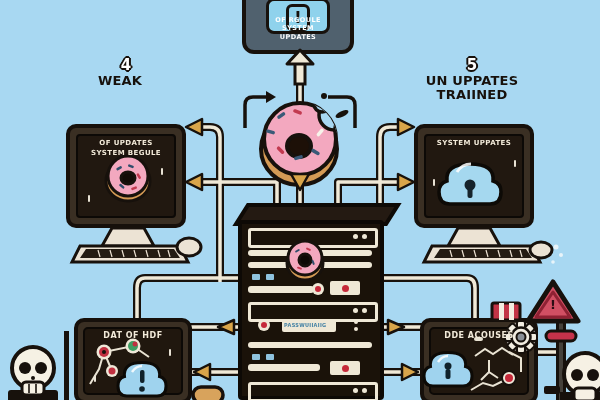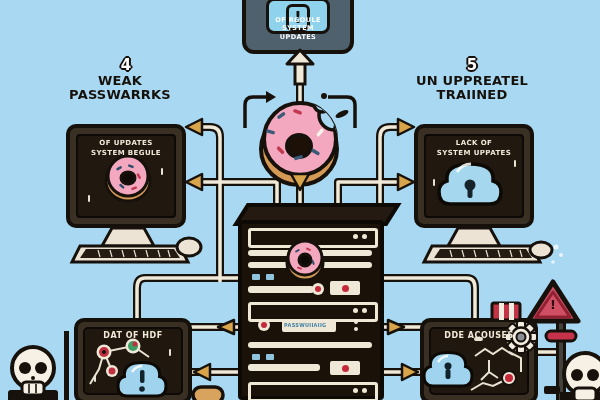--- a/index.html
+++ b/index.html
@@ -360,34 +360,32 @@
   </svg>
 
   <div class="scrtext" style="left:263px;top:16px;width:70px;font-size:6.5px;line-height:1.3;color:#fff">
     <div>OF RGOULE</div>
     <div>SYSTEM UPDATES</div>
   </div>
 
   <div class="num" style="left:40px;top:56px;width:172px">4</div>
   <div class="headline" style="left:34px;top:74px;width:172px">
     <div>WEAK</div>
-    <div>PASSWARRKS</div>
   </div>
   <div class="num" style="left:386px;top:56px;width:172px">5</div>
   <div class="headline" style="left:386px;top:74px;width:172px">
-    <div>UN UPPREATEL</div>
+    <div>UN UPPATES</div>
     <div>TRAIINED</div>
   </div>
 
   <div class="scrtext" style="left:74px;top:138px;width:104px">
     <div>OF UPDATES</div>
     <div>SYSTEM BEGULE</div>
   </div>
   <div class="scrtext" style="left:422px;top:138px;width:104px">
-    <div>LACK OF</div>
     <div>SYSTEM UPPATES</div>
   </div>
 
   <div class="ptitle" style="left:78px;top:331px;width:110px">DAT OF HDF</div>
   <div class="ptitle" style="left:424px;top:331px;width:110px">DDE ACOUSES</div>
 
   <div class="srvlabel">PASSWUIIAIIG</div>
 
   <div class="bang" style="left:547px;top:297px;width:12px">!</div>
 

